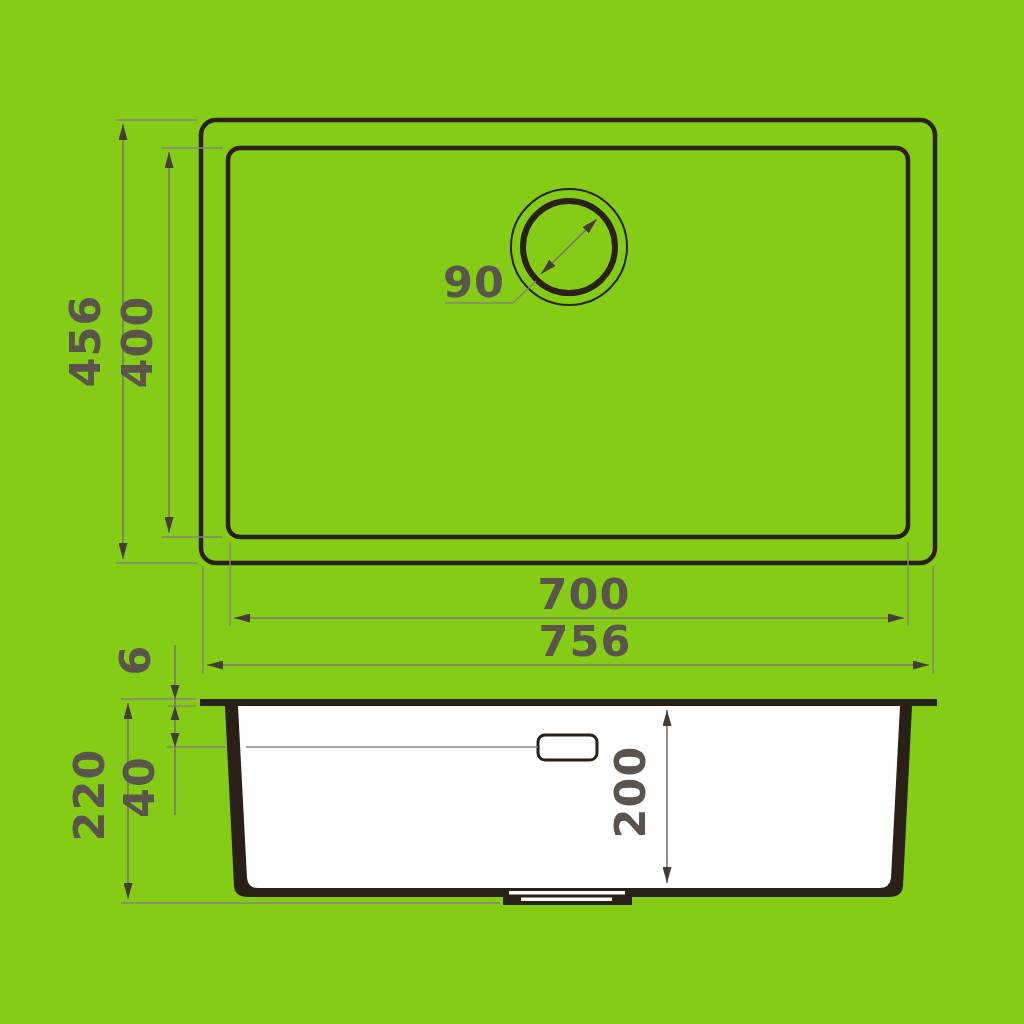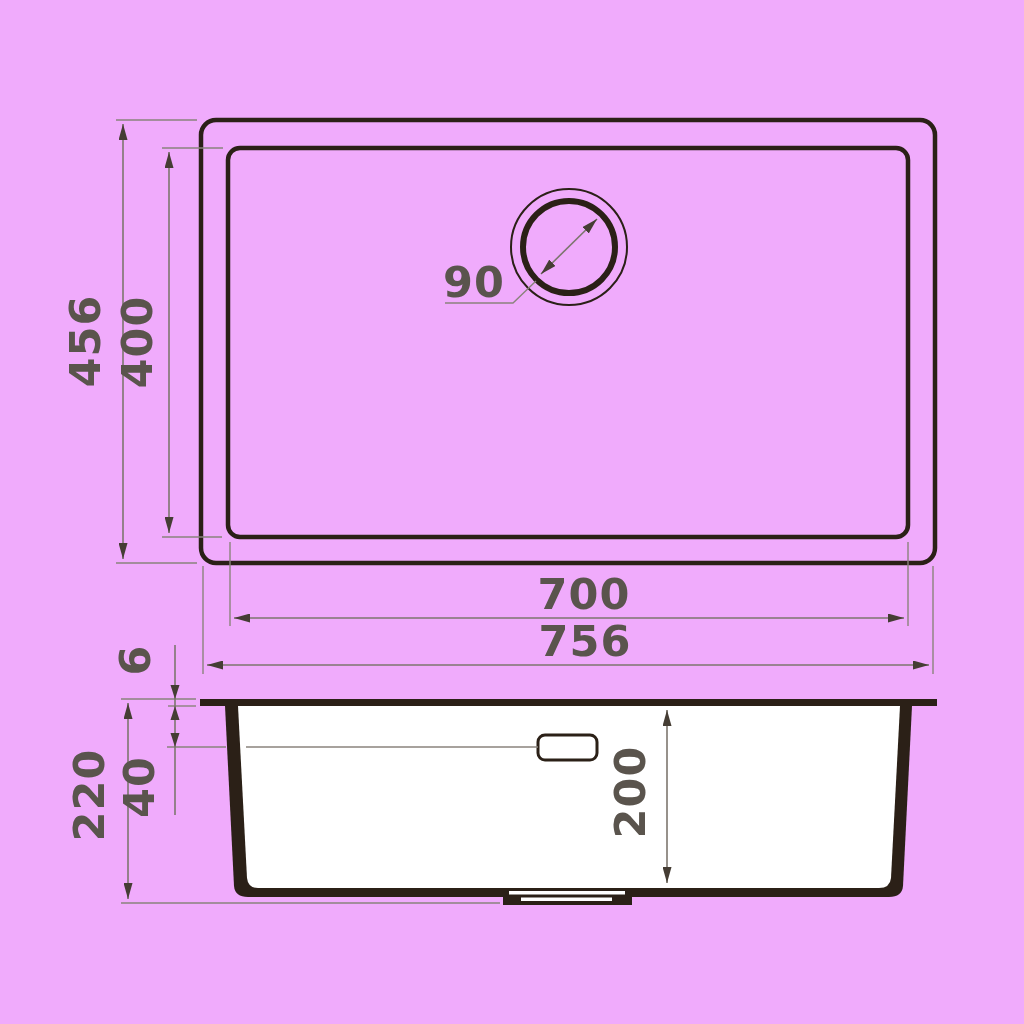--- a/index.html
+++ b/index.html
@@ -4,21 +4,21 @@
 <style>
   html, body {
     margin: 0;
     padding: 0;
     background: #ffffff;
   }
   .stage {
     position: relative;
     width: 1024px;
     height: 1024px;
-    background: #f0abfc;
+    background: #84cc16;
     overflow: hidden;
   }
   svg { display: block; }
 
   .outline {
     fill: none;
     stroke: #2b2017;
     stroke-width: 4.5;
   }
   .outline-thin {

